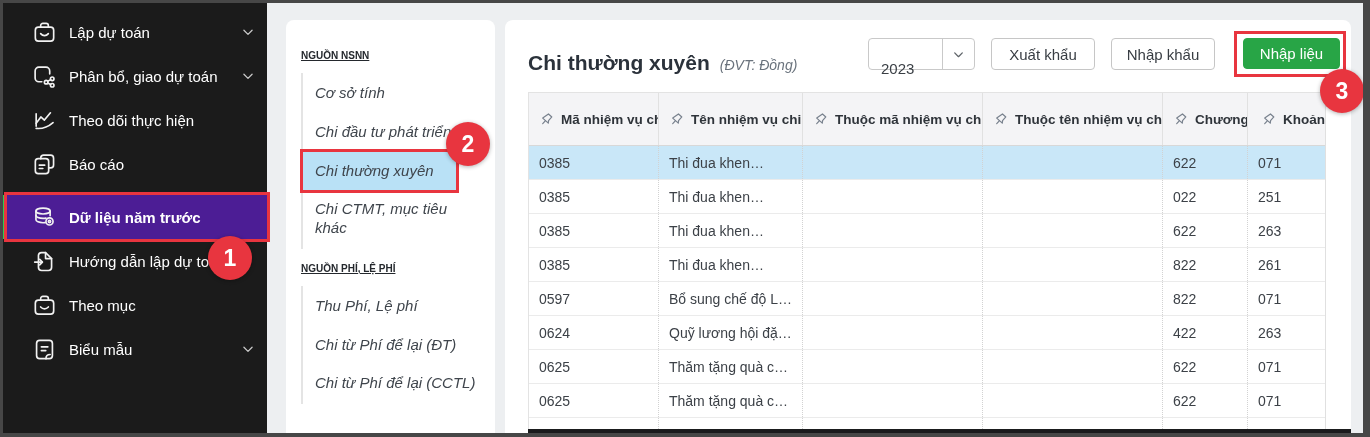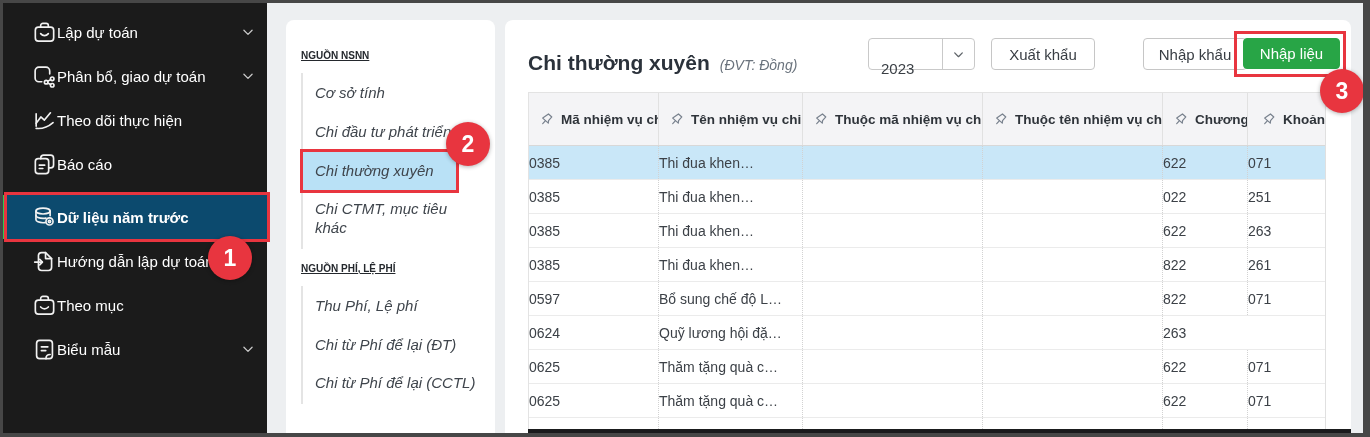--- a/index.html
+++ b/index.html
@@ -8,28 +8,28 @@
   
   .frame{position:absolute;background:#474747;z-index:50;}
   .frame.top{left:0;top:0;right:0;height:3px;}
   .frame.left{left:0;top:0;bottom:0;width:3px;}
   .frame.right{right:0;top:0;bottom:0;width:7px;}
   .frame.bottom{left:0;bottom:0;right:0;height:4px;}
 
   
   .sidebar{position:absolute;left:3px;top:3px;width:264px;height:430px;background:#1b1b1b;
            box-sizing:border-box;padding-top:7px;z-index:5;}
-  .sb-item{position:relative;height:44px;display:flex;align-items:center;gap:0;
+  .sb-item{position:relative;height:44px;display:flex;align-items:center;gap:12px;
            padding:0 12px 0 28px;color:#ffffff;font-size:15px;font-weight:500;cursor:pointer;}
   .sb-icon{width:26px;height:26px;flex:none;display:flex;align-items:center;justify-content:center;color:#f2f2f2;}
   .sb-icon svg{width:25px;height:25px;}
   .sb-label{white-space:nowrap;}
   .sb-chevron{margin-left:auto;color:#c9c9c9;display:flex;}
   .sb-chevron svg{width:14px;height:14px;}
-  .sb-item.active{background:#0c4a6e;border-left:4px solid #2ecc52;padding-left:24px;font-weight:700;margin-top:9px;}
+  .sb-item.active{background:#4c1d95;border-left:4px solid #2ecc52;padding-left:24px;font-weight:700;margin-top:9px;}
   .ann-box{position:absolute;inset:-3px;border:3px solid #e8353f;pointer-events:none;z-index:20;}
 
   
   .subnav{position:absolute;left:286px;top:20px;width:209px;height:417px;background:#ffffff;
           border-radius:8px 8px 0 0;box-sizing:border-box;padding:30px 10px 0 15px;z-index:4;}
   .sn-heading{font-size:10px;font-weight:700;color:#24282d;margin:0 0 12px 0;white-space:nowrap;text-decoration:underline;}
   .sn-group{border-left:2px solid #e4e4e4;margin-bottom:14px;padding:1px 0;font-style:italic;}
   .sn-item{position:relative;font-size:15px;color:#3f454c;line-height:1.25;padding:10px 4px 10px 12px;cursor:pointer;}
   .sn-item.selected{background:#b9e1f6;width:max-content;max-width:180px;padding-right:22px;}
 
@@ -42,36 +42,36 @@
   .year-select{position:absolute;left:363px;top:18px;width:107px;height:32px;border:1px solid #c9c9c9;
                border-radius:4px;background:#fff;display:flex;align-items:center;box-sizing:border-box;cursor:pointer;}
   .year-select .val{flex:1;padding-left:12px;font-size:15px;color:#3a3f45;margin-top:28px;}
   .year-select .sep{width:1px;align-self:stretch;background:#c9c9c9;}
   .year-select .chev{width:31px;display:flex;align-items:center;justify-content:center;color:#5f6469;}
   .year-select .chev svg{width:13px;height:13px;}
   .btn{position:absolute;top:18px;height:32px;border:1px solid #c6c6c6;border-radius:4px;background:#fff;
        font-size:15px;color:#383d43;display:flex;align-items:center;justify-content:center;
        box-sizing:border-box;cursor:pointer;white-space:nowrap;font-family:inherit;}
   .btn.export{left:486px;width:104px;}
-  .btn.import{left:638px;width:104px;}
+  .btn.import{left:606px;width:104px;}
   .btn.primary{left:738px;width:97px;height:31px;background:#28a546;border-color:#28a546;color:#fff;font-weight:500;}
   .ann-box-btn{position:absolute;left:729px;top:11px;width:112px;height:46px;border:3px solid #e8353f;
                box-sizing:border-box;pointer-events:none;z-index:20;}
 
   
   .grid{position:absolute;left:23px;top:72px;width:796px;border-left:1px solid #e3e3e3;border-right:1px solid #e0e0e0;box-sizing:content-box;}
   .thead{display:flex;height:54px;background:#f4f4f6;border-top:1px solid #e3e3e3;border-bottom:1px solid #d8d8d8;box-sizing:border-box;}
   .th{display:flex;align-items:center;gap:7px;padding-left:10px;font-size:13.5px;font-weight:700;color:#2f343a;
       border-right:1px solid #e1e1e1;box-sizing:border-box;flex:none;white-space:nowrap;overflow:hidden;cursor:pointer;}
   .th:last-child{border-right:none;}
   .th .pin{display:flex;color:#79828e;flex:none;}
   .th .pin svg{width:15px;height:15px;}
   .tr{display:flex;height:33px;border-bottom:1px solid #ebebeb;background:#fff;cursor:pointer;}
   .tr.selected{background:#c9e7f8;}
-  .td{display:flex;align-items:center;font-size:14px;color:#3c4147;
+  .td{display:flex;align-items:center;padding-left:10px;font-size:14px;color:#3c4147;
       border-right:1px dotted #d2d2d2;box-sizing:border-box;flex:none;white-space:nowrap;overflow:hidden;}
   .td:last-child{border-right:none;}
   .hscroll{position:absolute;left:23px;top:409px;width:823px;height:4px;background:#1a1b1d;z-index:15;}
 
   
   .badge{position:absolute;width:44px;height:44px;border-radius:50%;background:#e8353f;color:#fff;
          font-size:23px;font-weight:700;display:flex;align-items:center;justify-content:center;
          z-index:30;box-shadow:0 1px 4px rgba(0,0,0,.3);}
   #badge-1{left:208px;top:236px;}
   #badge-2{left:446px;top:122px;}
@@ -336,20 +336,21 @@
             <div class="td" style="width: 180px;"></div>
             <div class="td" style="width: 180px;"></div>
             <div class="td" style="width: 85px;">822</div>
             <div class="td" style="width: 77px;">071</div>
           </div>
           <div class="tr">
             <div class="td" style="width: 130px;">0624</div>
             <div class="td" style="width: 144px;">Quỹ lương hội đặ…</div>
             <div class="td" style="width: 180px;"></div>
             <div class="td" style="width: 180px;"></div>
+            <div class="td" style="width: 85px;">422</div>
             <div class="td" style="width: 77px;">263</div>
           </div>
           <div class="tr">
             <div class="td" style="width: 130px;">0625</div>
             <div class="td" style="width: 144px;">Thăm tặng quà c…</div>
             <div class="td" style="width: 180px;"></div>
             <div class="td" style="width: 180px;"></div>
             <div class="td" style="width: 85px;">622</div>
             <div class="td" style="width: 77px;">071</div>
           </div>

